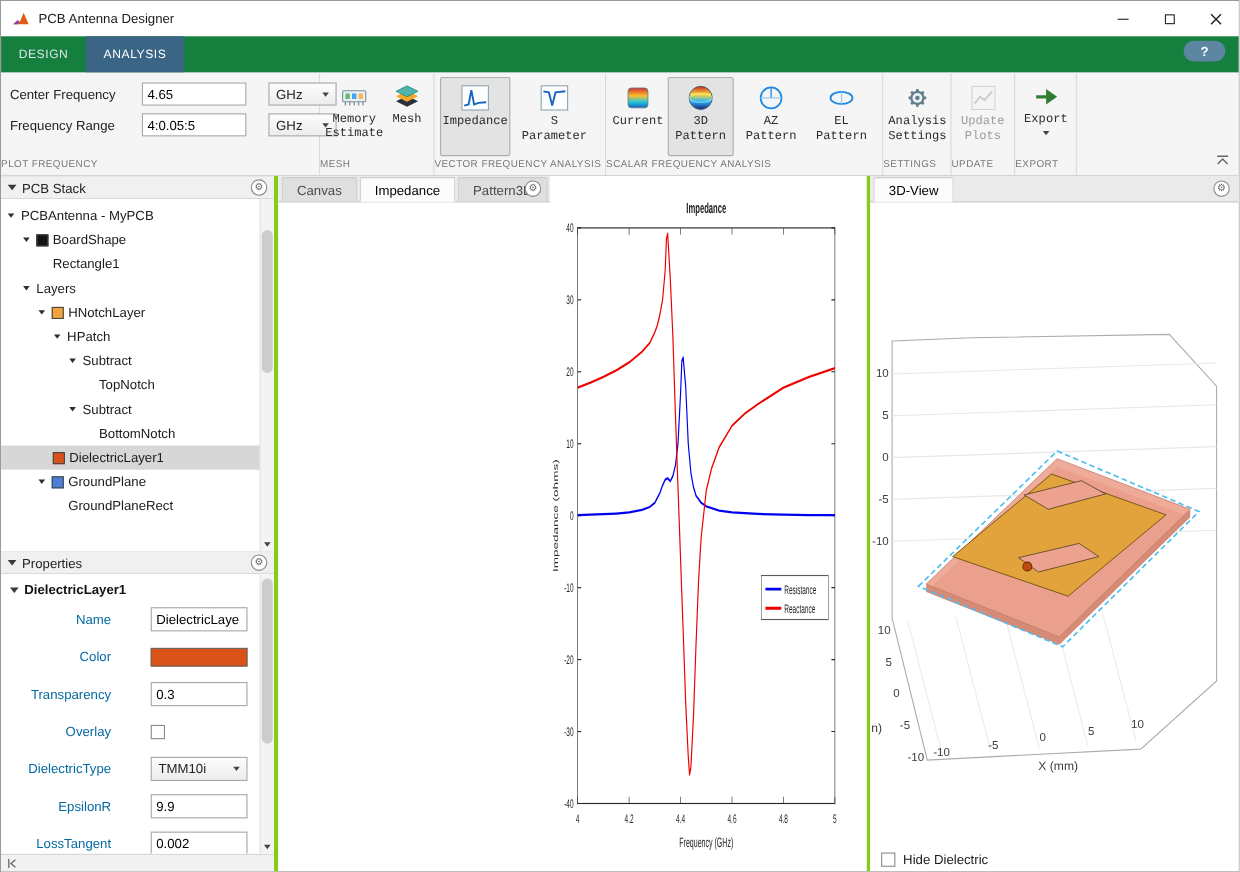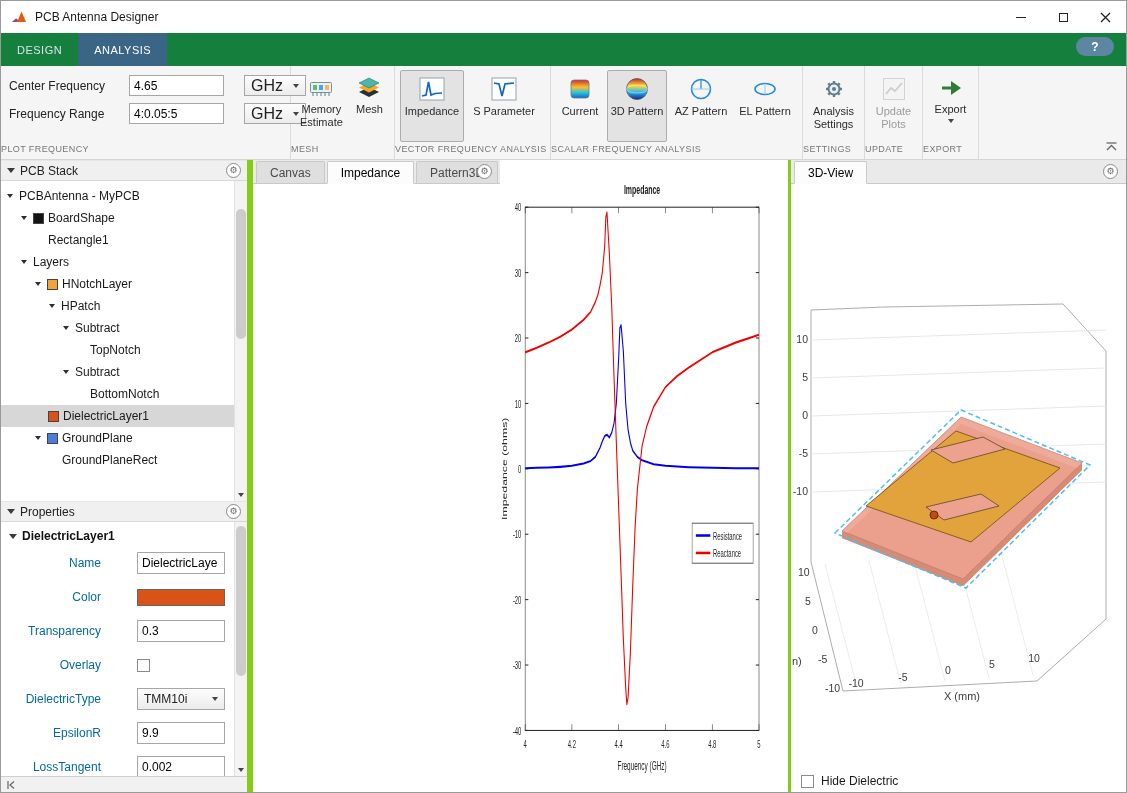--- a/index.html
+++ b/index.html
@@ -17,34 +17,34 @@
 .ribbon-tabs{height:33px;flex:none;background:#15803d;display:flex;align-items:stretch;position:relative;text-align:right;}
 .rtab{padding:0 16px;color:#D9E4EC;font-size:11px;letter-spacing:.5px;display:flex;align-items:center;}
 .rtab.active{background:#3A6585;color:#fff;}
 .help-pill{position:absolute;right:12px;top:4px;width:38px;height:19px;border-radius:10px;background:#5C86A2;color:#fff;font-size:12px;font-weight:bold;display:flex;align-items:center;justify-content:center;}
 
 .toolstrip{height:94px;flex:none;background:#F5F5F5;border-bottom:1px solid #D5D5D5;display:flex;position:relative;}
 .ts-section{display:flex;flex-direction:column;border-right:1px solid #DADADA;flex:none;}
 .ts-section.last{flex:1;border-right:none;}
 .ts-body{flex:1;display:flex;align-items:flex-start;padding:4px 5px 0;gap:3px;}
 .ts-footer{height:16px;font-size:9px;color:#777;letter-spacing:.4px;line-height:13px;white-space:nowrap;overflow:hidden;}
-.ts-btn{display:flex;flex-direction:column;align-items:center;gap:3px;padding:5px 2px 2px;border:1px solid transparent;border-radius:2px;height:72px;}
+.ts-btn{display:flex;flex-direction:column;align-items:center;gap:3px;padding:5px 2px 2px;border:1px solid transparent;border-radius:2px;height:72px;font-family:Liberation Mono, monospace;}
 .ts-btn.selected{background:#E3E3E3;border-color:#ADADAD;}
 .ts-btn .lbl{font-size:11px;color:#2b2b2b;text-align:center;line-height:1.18;}
 .ts-btn.disabled .lbl{color:#9b9b9b;}
 .ts-btn.disabled svg{opacity:.45;}
 .freq-grid{display:grid;grid-template-columns:100px 95px 62px;gap:7px 20px;align-items:center;padding:5px 0 0 3px;}
 .freq-label{font-size:12px;color:#222;}
 .freq-input{height:21px;border:1px solid #A6A6A6;background:#fff;font-size:12px;padding:0 4px;font-family:inherit;width:95px;}
-.unit-dd{height:21px;border:1px solid #A6A6A6;background:linear-gradient(#FDFDFD,#ECECEC);display:flex;align-items:center;justify-content:space-between;padding:0 6px;font-size:16px;color:#222;}
+.unit-dd{height:21px;border:1px solid #A6A6A6;background:linear-gradient(#FDFDFD,#ECECEC);display:flex;align-items:center;justify-content:space-between;padding:0 6px;font-size:12px;color:#222;}
 .caret{width:0;height:0;border-left:3.5px solid transparent;border-right:3.5px solid transparent;border-top:4.5px solid #444;display:inline-block;}
 .ts-collapse{position:absolute;right:8px;bottom:4px;cursor:default;}
 
 .main{flex:1;display:flex;min-height:0;}
-.left-panel{width:252px;flex:none;border-right:6px solid #84cc16;display:flex;flex-direction:column;background:#fff;}
+.left-panel{width:252px;flex:none;border-right:4px solid #84cc16;display:flex;flex-direction:column;background:#fff;}
 .panel-header{height:21px;flex:none;background:#F0F0F0;border-bottom:1px solid #D8D8D8;border-top:1px solid #E6E6E6;display:flex;align-items:center;gap:5px;padding:0 6px;font-size:12px;color:#222;}
 .tri-down{width:0;height:0;border-left:4px solid transparent;border-right:4px solid transparent;border-top:5px solid #3a3a3a;display:inline-block;}
 .gear-circle{margin-left:auto;width:15px;height:15px;border:1px solid #8a8a8a;border-radius:50%;color:#666;font-size:9px;line-height:13px;text-align:center;flex:none;background:#fff;}
 .tab-gear{position:absolute;right:8px;top:4px;margin-left:0;}
 
 .tree{height:320px;flex:none;position:relative;overflow:hidden;padding-top:4px;background:#fff;}
 .tree-row{height:22px;display:flex;align-items:center;gap:4px;font-size:12px;color:#1a1a1a;white-space:nowrap;padding-right:16px;}
 .tree-row.selected{background:#D7D7D7;}
 .tree-arrow{width:0;height:0;border-left:3.5px solid transparent;border-right:3.5px solid transparent;border-top:4.5px solid #2e2e2e;flex:none;margin-right:2px;}
 .tree-spacer{width:9px;flex:none;}

